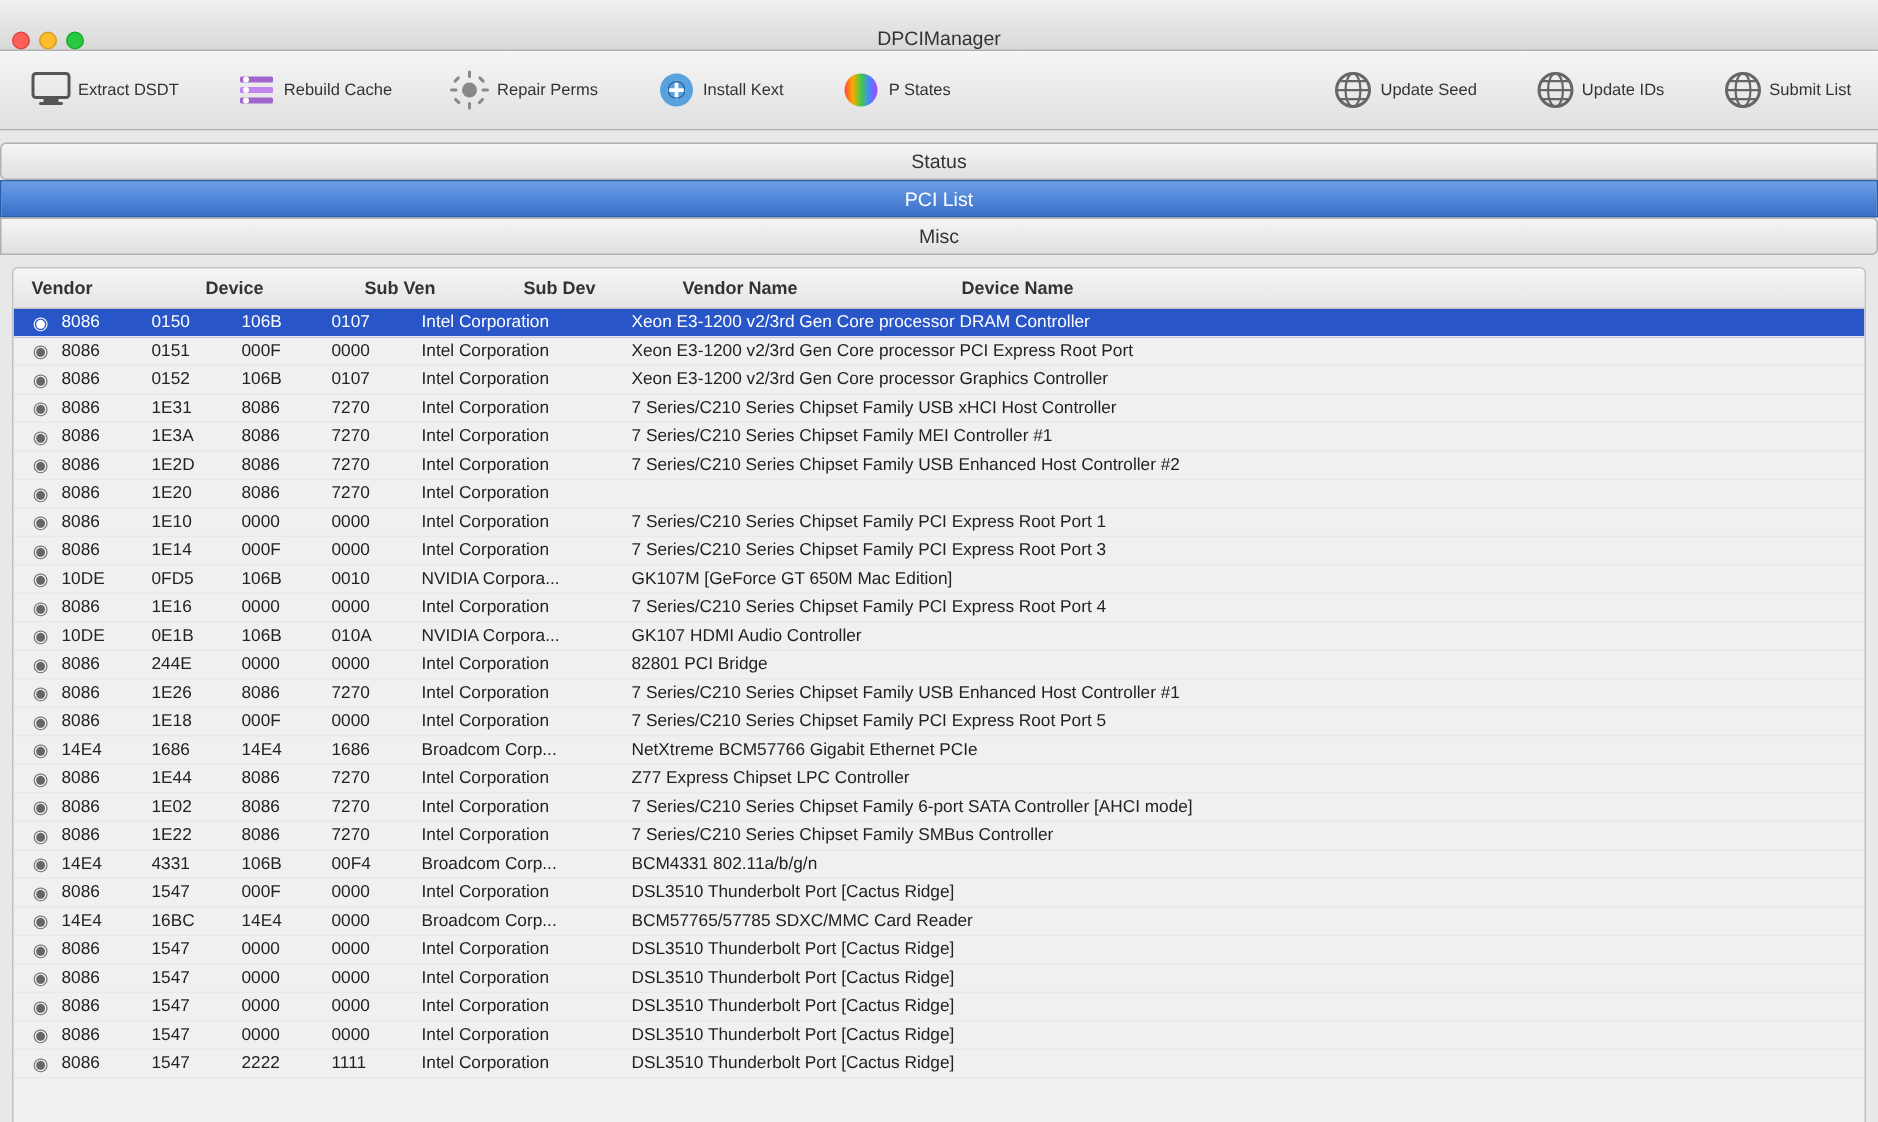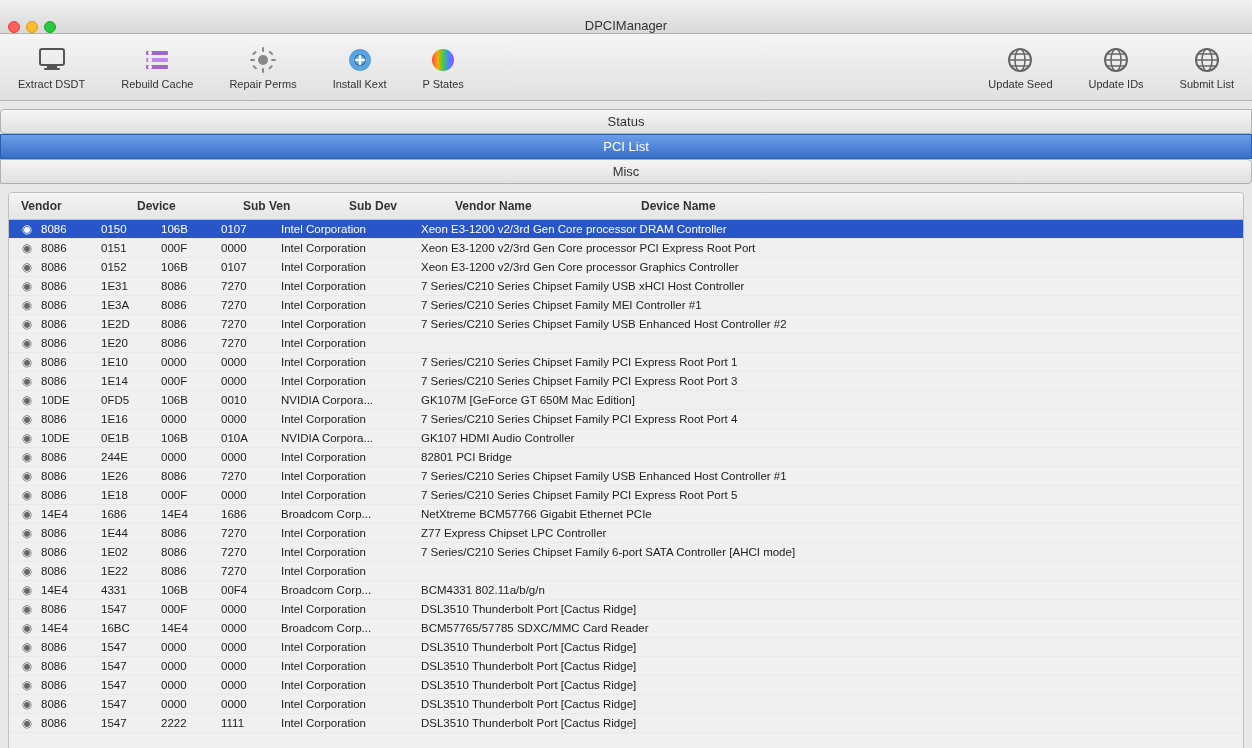--- a/index.html
+++ b/index.html
@@ -55,21 +55,21 @@
       gap: 20px;
       flex: 1;
     }
     .toolbar-right {
       display: flex;
       align-items: center;
       gap: 20px;
     }
     .toolbar-item {
       display: flex;
-      flex-direction: column;
+      flex-direction: row;
       align-items: center;
       gap: 2px;
       cursor: pointer;
       padding: 4px 8px;
       border-radius: 4px;
     }
     .toolbar-icon {
       width: 32px;
       height: 32px;
       display: flex;
@@ -472,20 +472,21 @@
     <span class="row-cell">Intel Corporation</span>
     <span class="row-cell">7 Series/C210 Series Chipset Family 6-port SATA Controller [AHCI mode]</span>
   </div>
       <div class="table-row">
     <span class="row-icon">◉</span>
     <span class="row-cell">8086</span>
     <span class="row-cell">1E22</span>
     <span class="row-cell">8086</span>
     <span class="row-cell">7270</span>
     <span class="row-cell">Intel Corporation</span>
+    <span class="row-cell">7 Series/C210 Series Chipset Family SMBus Controller</span>
   </div>
       <div class="table-row">
     <span class="row-icon">◉</span>
     <span class="row-cell">14E4</span>
     <span class="row-cell">4331</span>
     <span class="row-cell">106B</span>
     <span class="row-cell">00F4</span>
     <span class="row-cell">Broadcom Corp...</span>
     <span class="row-cell">BCM4331 802.11a/b/g/n</span>
   </div>

